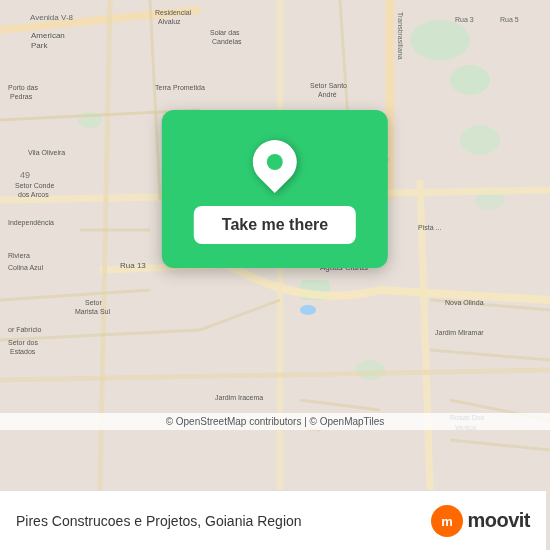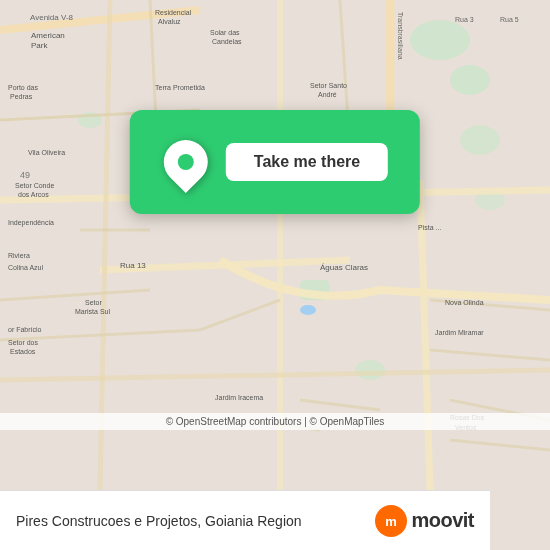--- a/index.html
+++ b/index.html
@@ -16,21 +16,21 @@
     #map-container {
       width: 550px;
       height: 490px;
       position: relative;
       overflow: hidden;
       background: #e8e0d8;
     }
 
     
     #bottom-bar {
-      width: 490px;
+      width: 546px;
       height: 60px;
       background: #fff;
       display: flex;
       align-items: center;
       padding: 0 16px;
       border-top: 1px solid #ddd;
       position: relative;
     }
 
     .bottom-text {
@@ -85,21 +85,21 @@
     
     .location-card {
       position: absolute;
       top: 110px;
       left: 50%;
       transform: translateX(-50%);
       background: #2ecc71;
       border-radius: 12px;
       padding: 24px 32px;
       display: flex;
-      flex-direction: row;
+      flex-direction: column;
       align-items: center;
       gap: 16px;
       box-shadow: 0 4px 16px rgba(0,0,0,0.25);
       z-index: 10;
       min-width: 200px;
     }
 
     .pin-icon {
       width: 48px;
       height: 56px;

